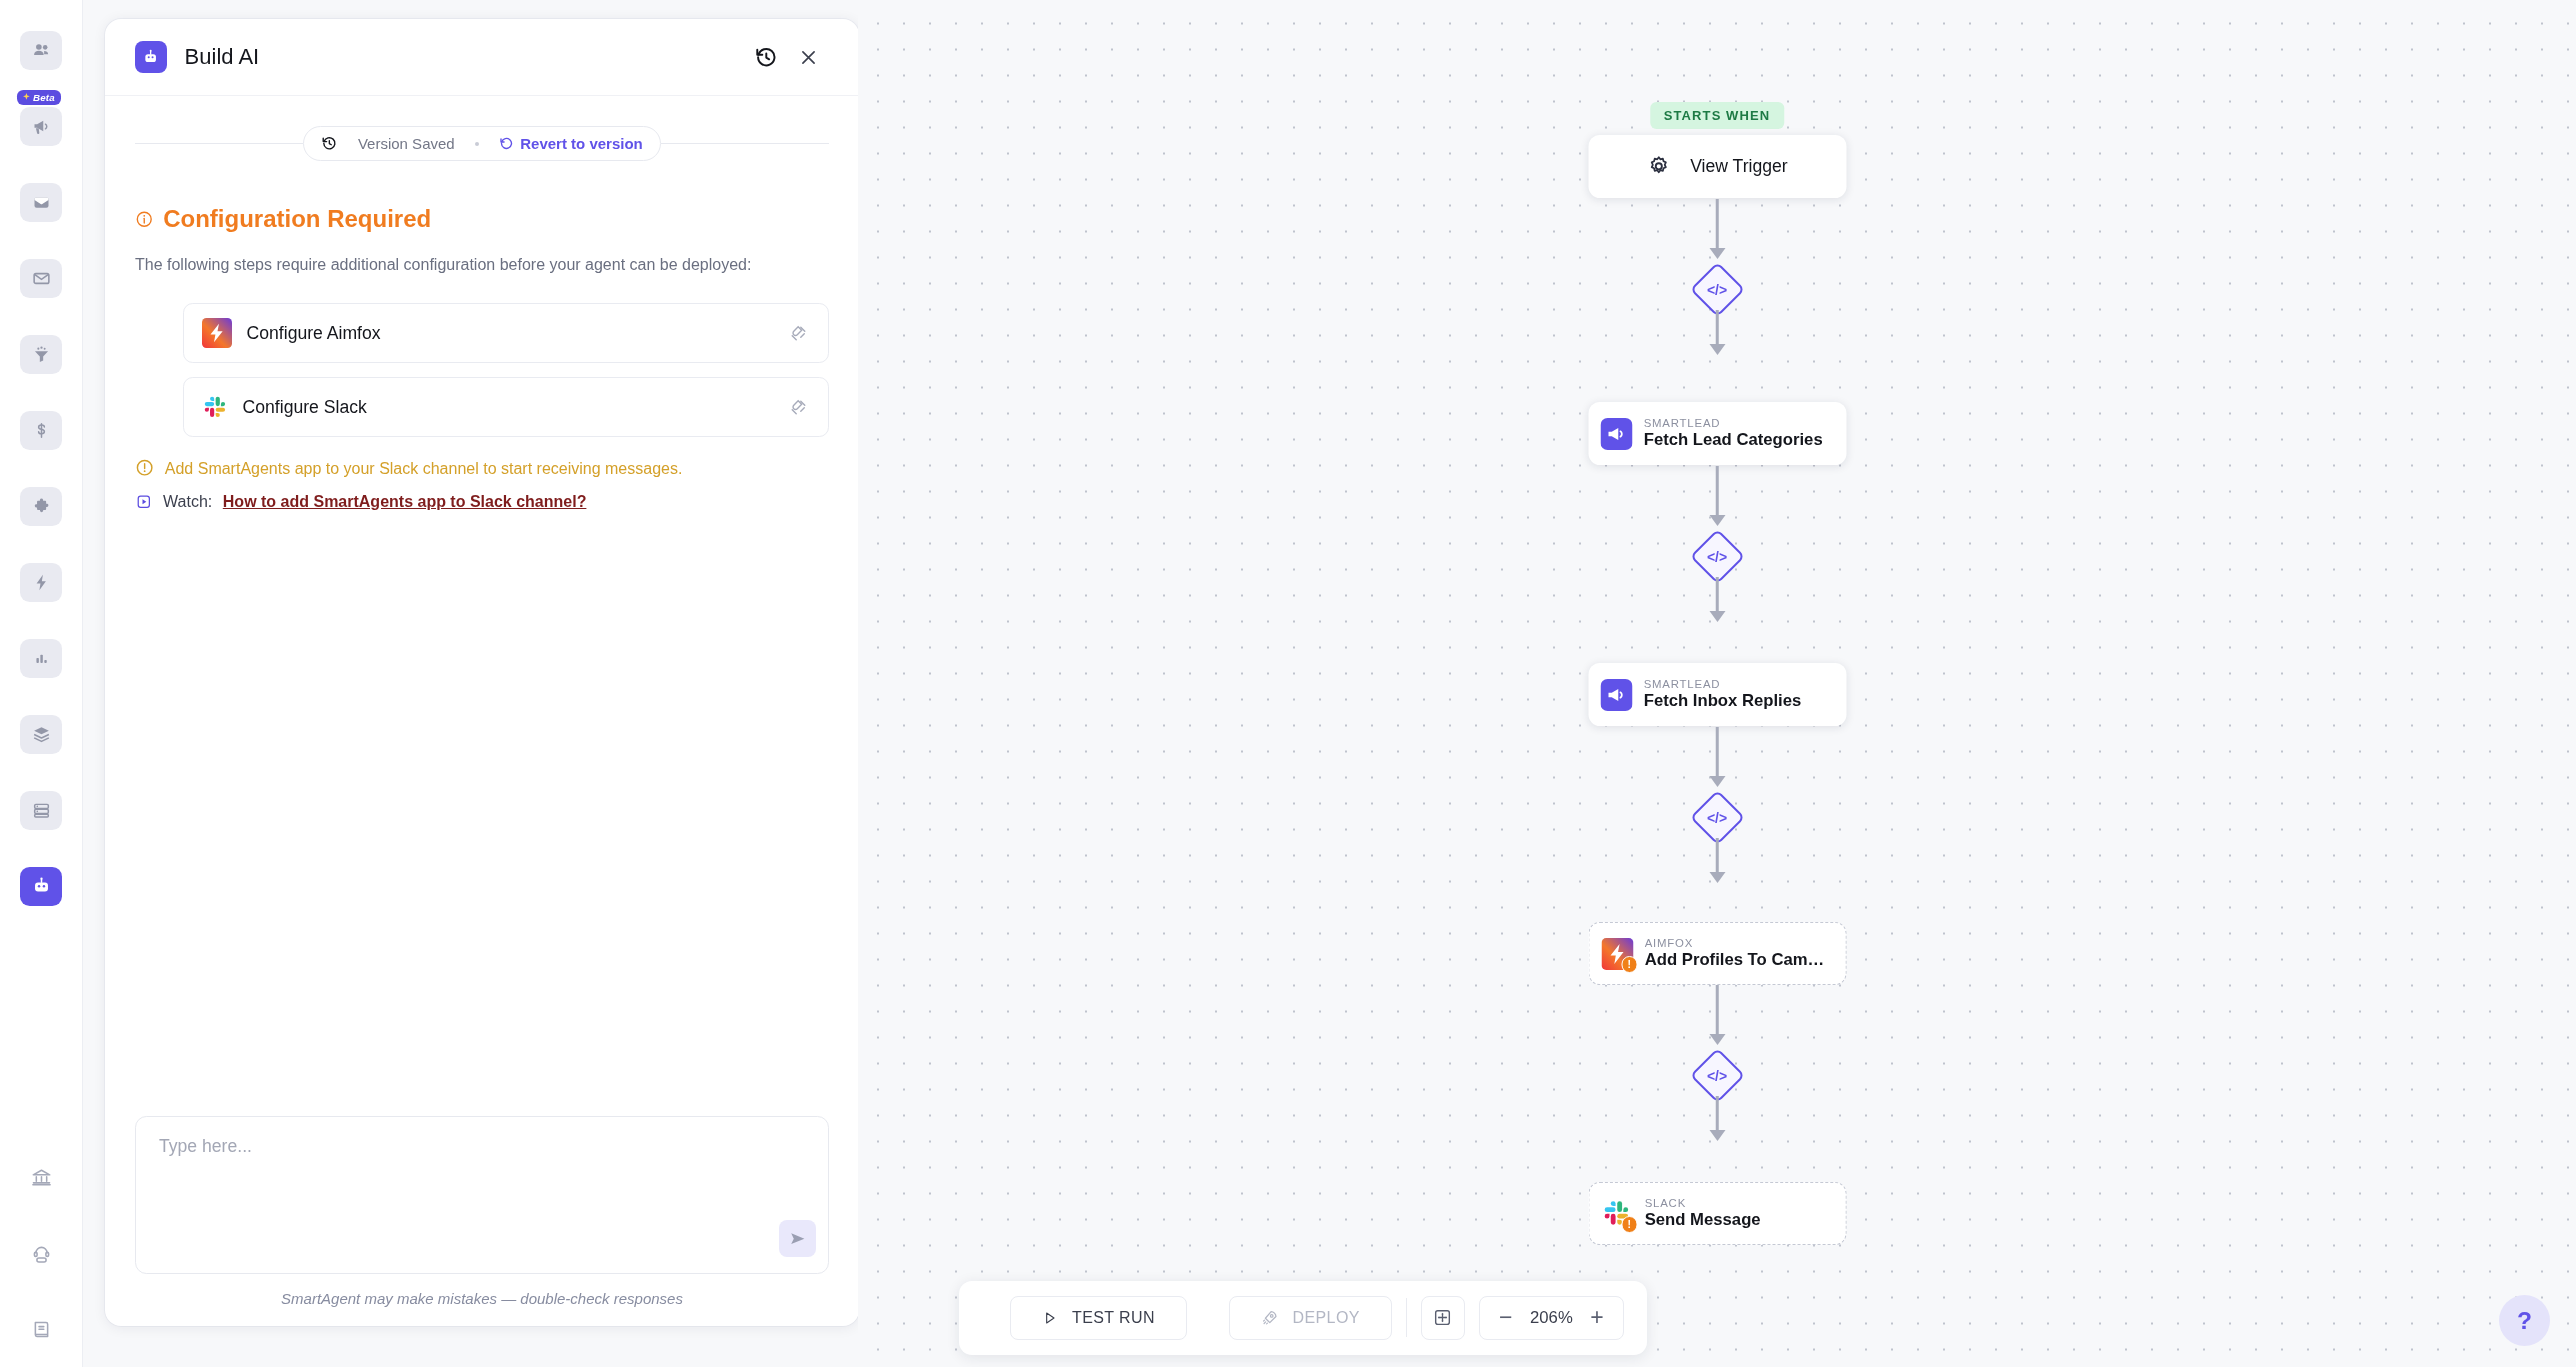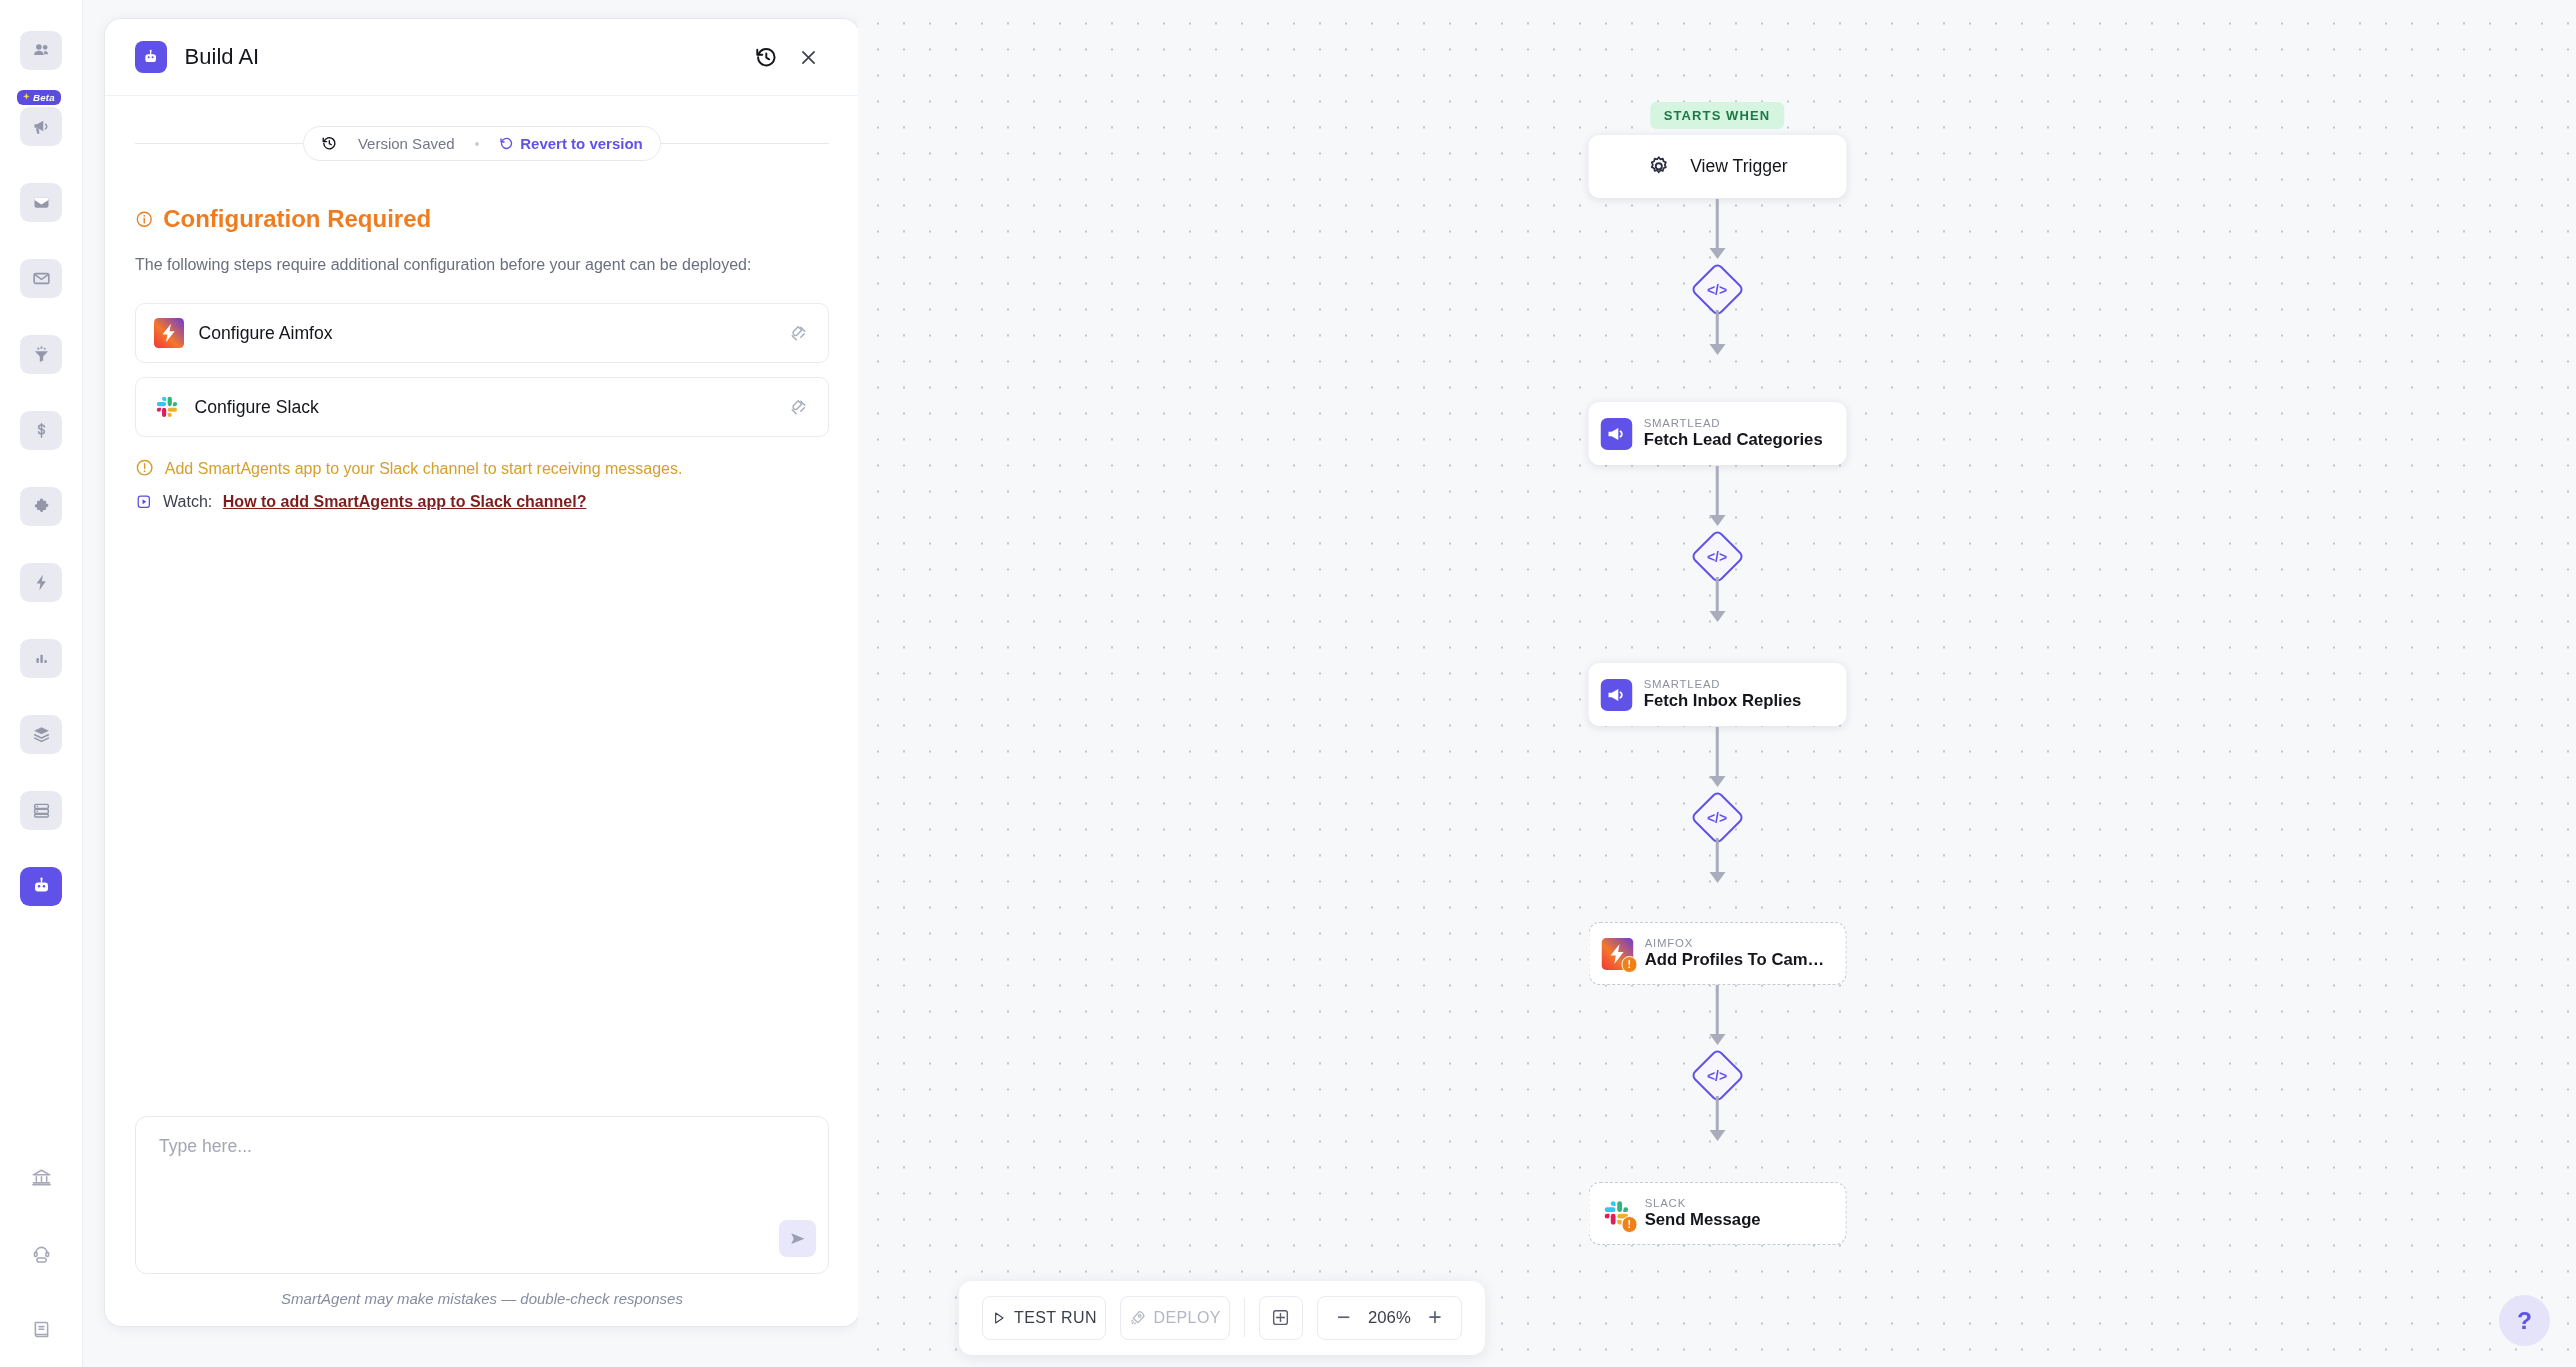--- a/index.html
+++ b/index.html
@@ -73,21 +73,21 @@
              display: flex; align-items: center; gap: 6.2px; }
 
   .cfg-title { display: flex; align-items: center; gap: 9.7px;
     font-size: 24px; font-weight: 700; color: #f07c20; margin-bottom: 19.3px; }
   .cfg-desc { font-size: 16px; line-height: 1.55; color: #6a6f80; margin-bottom: 26px;
               max-width: 677px; }
 
   .cfg-item {
     height: 60px; border: 0.9px solid #e9ebf1; border-radius: 9.7px;
     display: flex; align-items: center; padding: 0 19.3px 0 17.6px;
-    margin-bottom: 14px; background: #fff; cursor: pointer;
+    margin-bottom: 14px; background: #fff; cursor: pointer; margin-left: 48px;
   }
   .cfg-item-label { margin-left: 15px; font-size: 17.6px; color: #14161c; }
   .cfg-sp { flex: 1 1 auto; }
 
   .warn-row { display: flex; gap: 10.5px; margin-top: 19.3px; margin-bottom: 12.3px; }
   .warn-txt { font-size: 16px; line-height: 1.5; color: #d4a029; max-width: 597px; }
   .watch-row { display: flex; align-items: center; gap: 10.5px; }
   .watch-lbl { font-size: 16px; color: #3b3f4d; }
   .watch-lnk { font-size: 16px; color: #7f1d1d; font-weight: 700;
                text-decoration: underline; cursor: pointer; }
@@ -168,23 +168,24 @@
 
   
   #toolbar {
     position: absolute; left: 959px; bottom: 12.3px;
     height: 74px; background: #fff; border-radius: 13px;
     box-shadow: 0 2.6px 14px rgba(24,30,56,.09);
     display: flex; align-items: center; gap: 14px; padding: 0 23px;
   }
   .tb-btn {
     height: 44px; border: 0.9px solid #e9ebf1; border-radius: 8px;
-    display: flex; align-items: center; gap: 7px; padding: 0 8px;
+    display: flex; align-items: center; gap: 14px; padding: 0 31px;
     font-size: 16px; color: #3b3f4d; letter-spacing: 0.4px; cursor: pointer;
     background: #fff;
+    margin-left: 28px;
   }
   .tb-btn.disabled { color: #b3b7c4; cursor: default; justify-content: flex-end; }
   .tb-div { width: 0.9px; height: 39px; background: #e9ebf1; }
   .tb-sq {
     width: 44px; height: 44px; border: 0.9px solid #e9ebf1; border-radius: 8px;
     display: flex; align-items: center; justify-content: center; cursor: pointer;
   }
   .tb-zoom {
     height: 44px; border: 0.9px solid #e9ebf1; border-radius: 8px;
     display: flex; align-items: center; gap: 17.6px; padding: 0 19.3px;

